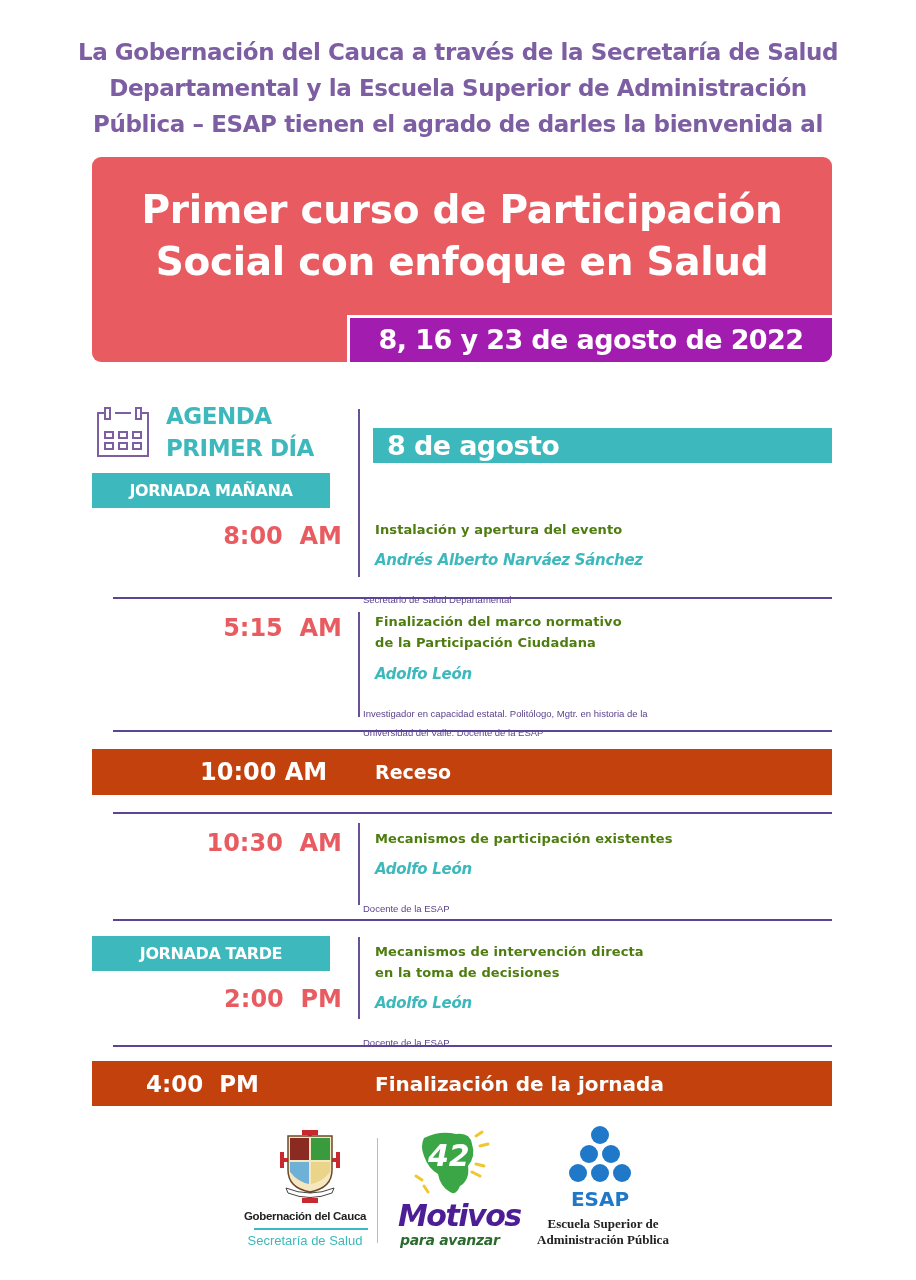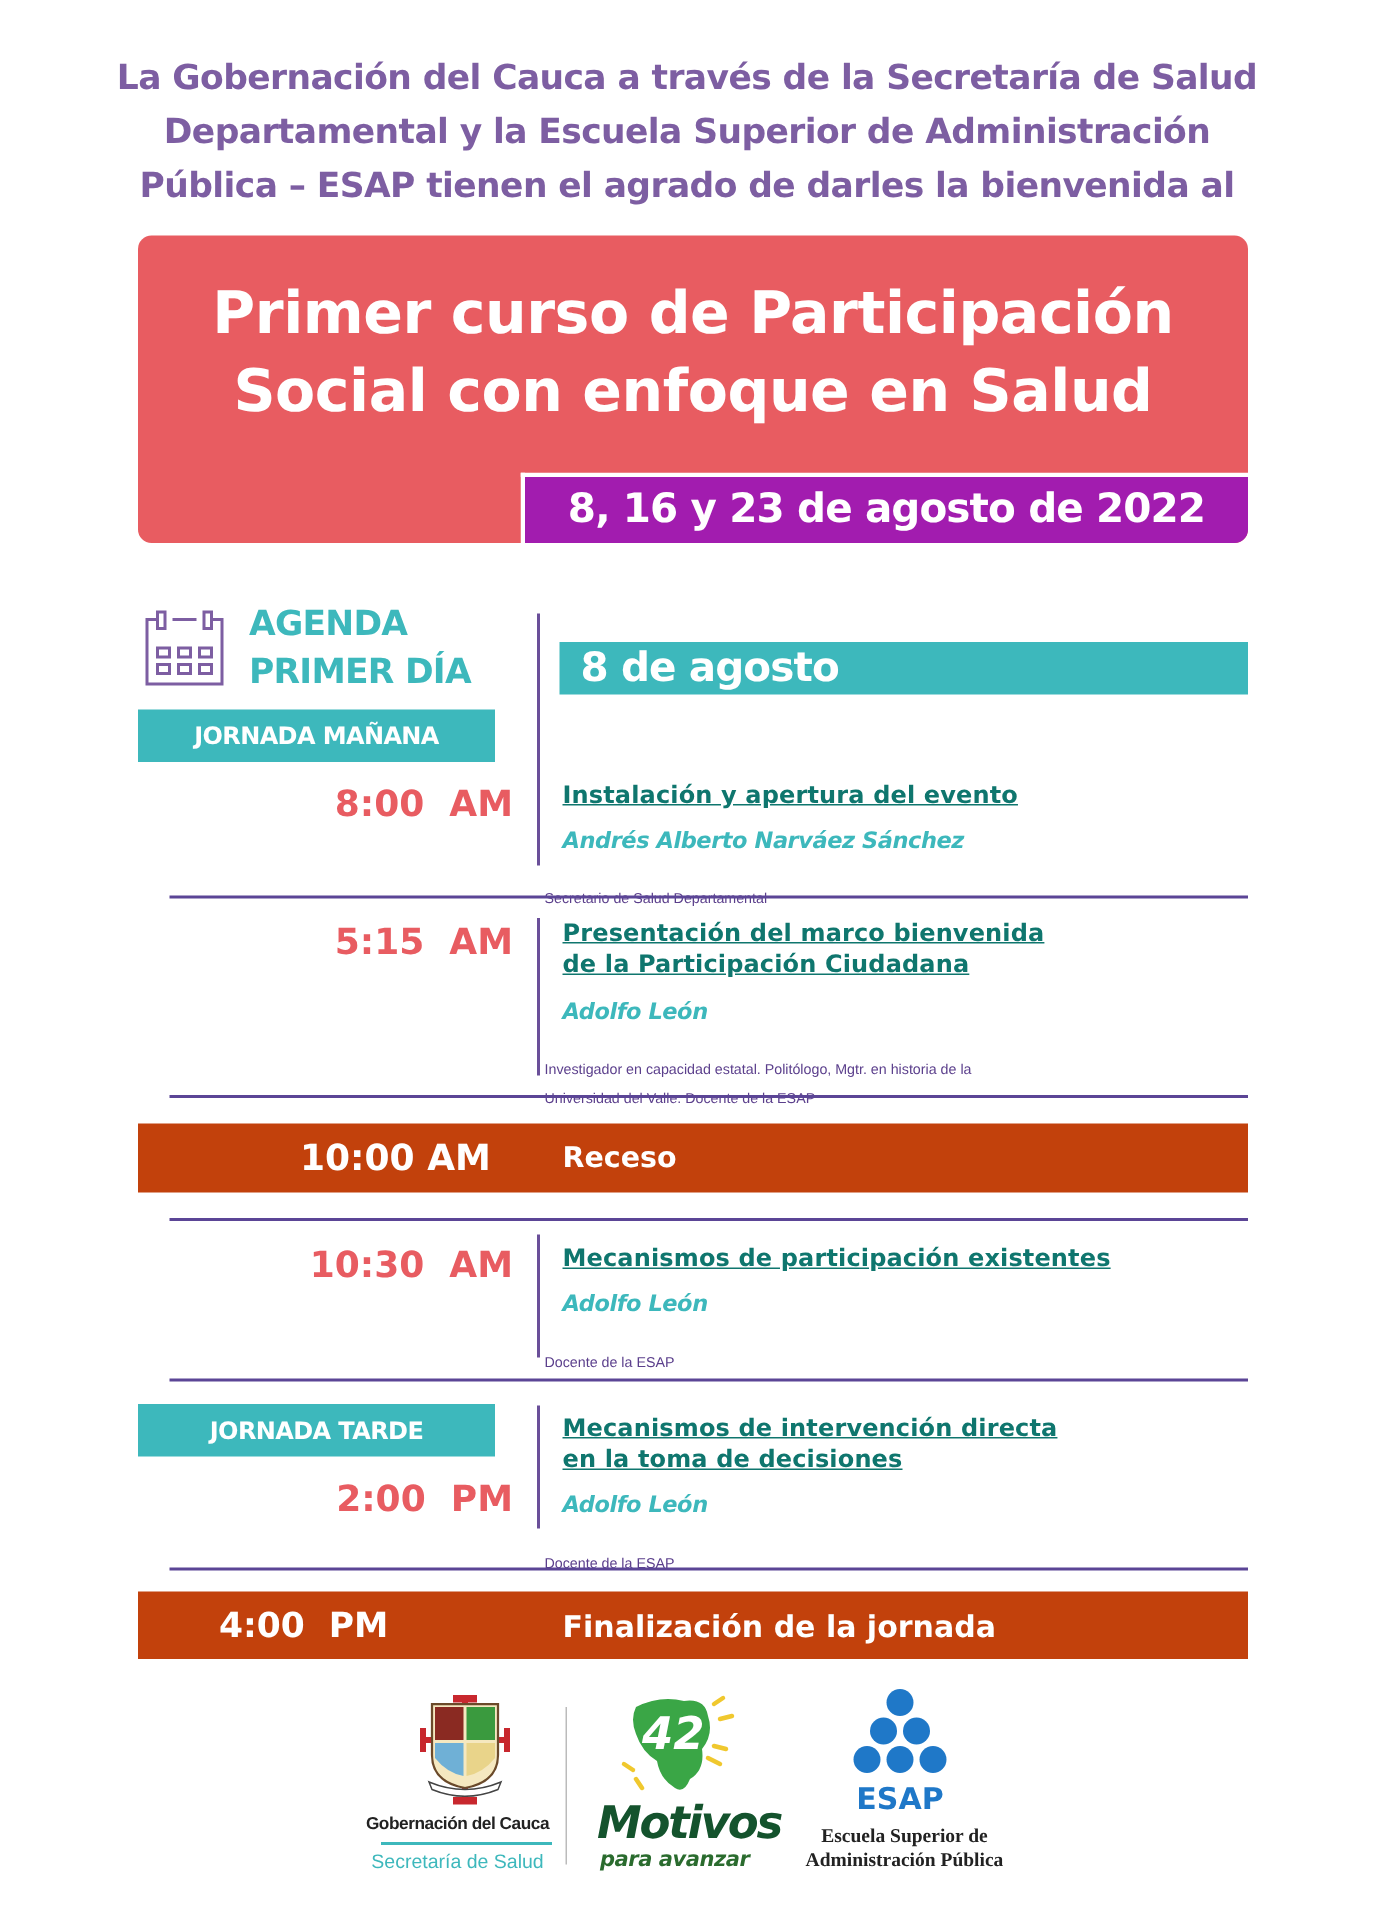--- a/index.html
+++ b/index.html
@@ -50,22 +50,22 @@
       position: absolute; left: 92px; width: 238px; height: 35px; background: #3db8bc;
       color: #ffffff; font-family: "DejaVu Sans", sans-serif; font-weight: bold;
       font-size: 16px; line-height: 35px; text-align: center; letter-spacing: -0.4px;
     }
 
     .time {
       position: absolute; right: 574px; color: #e85c61; font-family: "DejaVu Sans", sans-serif;
       font-weight: bold; font-size: 24px; line-height: 30px; white-space: pre; text-align: right;
     }
     .act-title {
-      position: absolute; left: 375px; color: #0f766e; font-family: "DejaVu Sans", sans-serif;
-      font-weight: bold; font-size: 16px; line-height: 21px; letter-spacing: 0.1px; text-decoration: underline;
+      position: absolute; left: 375px; color: #4d7c0f; font-family: "DejaVu Sans", sans-serif;
+      font-weight: bold; font-size: 13px; line-height: 21px; letter-spacing: 0.1px;
     }
     .speaker {
       position: absolute; left: 375px; color: #3db8bc; font-family: "DejaVu Sans", sans-serif;
       font-style: italic; font-weight: bold; font-size: 15px; line-height: 20px; letter-spacing: -0.3px;
     }
     .role {
       position: absolute; left: 363px; color: #5b3f8c; font-family: Liberation Sans, sans-serif;
       font-size: 9.5px; line-height: 20px; margin-top: 20px;
     }
 
@@ -86,21 +86,21 @@
     }
     .gob-rule { position: absolute; left: 14px; top: 108px; width: 114px; height: 2px; background: #3db8bc; }
     .gob-sub {
       position: absolute; left: 0; top: 113px; width: 130px; text-align: center;
       font-family: "Liberation Sans", sans-serif; font-size: 13px; color: #3db8bc;
     }
     .logo-divider { position: absolute; left: 147px; top: 18px; width: 1px; height: 105px; background: #bbb; }
     .logo-motivos { position: absolute; left: 162px; top: 6px; width: 120px; height: 130px; }
     .motivos-text {
       position: absolute; left: 6px; top: 72px; font-family: "DejaVu Sans", sans-serif;
-      font-style: italic; font-weight: bold; font-size: 30px; color: #14532d; letter-spacing: -1.5px;
+      font-style: italic; font-weight: bold; font-size: 30px; color: #4c1d95; letter-spacing: -1.5px;
     }
     .motivos-sub {
       position: absolute; left: 8px; top: 106px; font-family: "DejaVu Sans", sans-serif;
       font-style: italic; font-weight: bold; font-size: 14px; color: #2a6b2e; letter-spacing: -0.3px;
     }
     .logo-esap { position: absolute; left: 298px; top: 0; width: 160px; height: 140px; }
     .esap-dots { position: absolute; left: 32px; top: 6px; width: 80px; height: 90px; }
     .esap-name {
       position: absolute; left: 0; top: 96px; width: 150px; text-align: center;
       font-family: "Liberation Serif", serif; font-weight: bold; font-size: 13px; line-height: 16px; color: #222;
@@ -155,21 +155,21 @@
 <div class="vline" style="left:358px; top:937px; height:82px;"></div>
 
 <div class="time" style="top:521px;">8:00  AM</div>
 <div class="act-title" style="top:519px;">Instalación y apertura del evento</div>
 <div class="speaker" style="top:550px;">Andrés Alberto Narváez Sánchez</div>
 <div class="role" style="top:570px;">Secretario de Salud Departamental</div>
 
 <div class="hline" style="top:597px;"></div>
 
 <div class="time" style="top:613px;">5:15  AM</div>
-<div class="act-title" style="top:611px;">Presentación del marco bienvenida</div>
+<div class="act-title" style="top:611px;">Finalización del marco normativo</div>
 <div class="act-title" style="top:632px;">de la Participación Ciudadana</div>
 <div class="speaker" style="top:664px;">Adolfo León</div>
 <div class="role" style="top:684px;">Investigador en capacidad estatal. Politólogo, Mgtr. en historia de la</div>
 <div class="role" style="top:703px;">Universidad del Valle. Docente de la ESAP</div>
 
 <div class="hline" style="top:730px;"></div>
 
 <div class="band" style="top:749px; height:46px;">
   <div class="btime" style="left:108px; top:7px; font-size:24px; line-height:32px;">10:00 AM</div>
   <div class="blabel" style="top:9px; font-size:19px; line-height:28px;">Receso</div>

